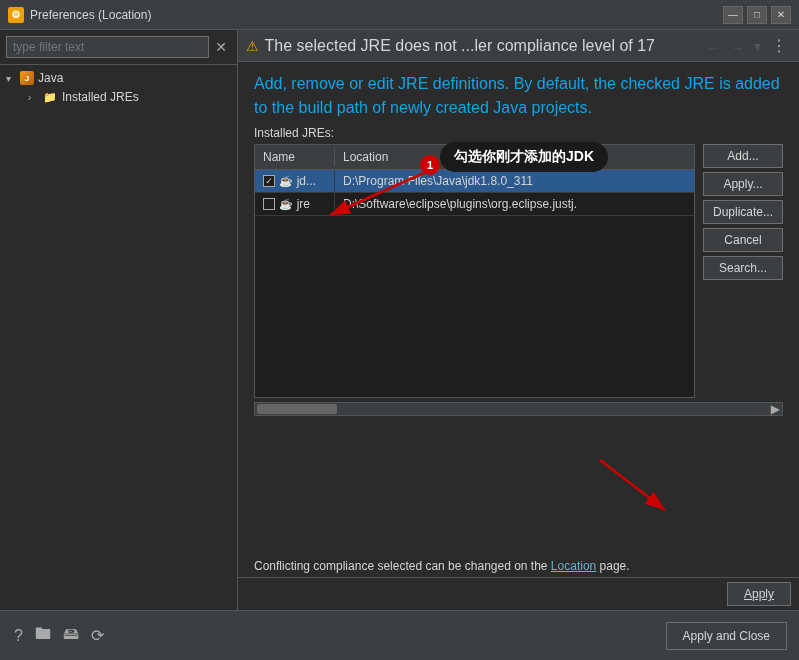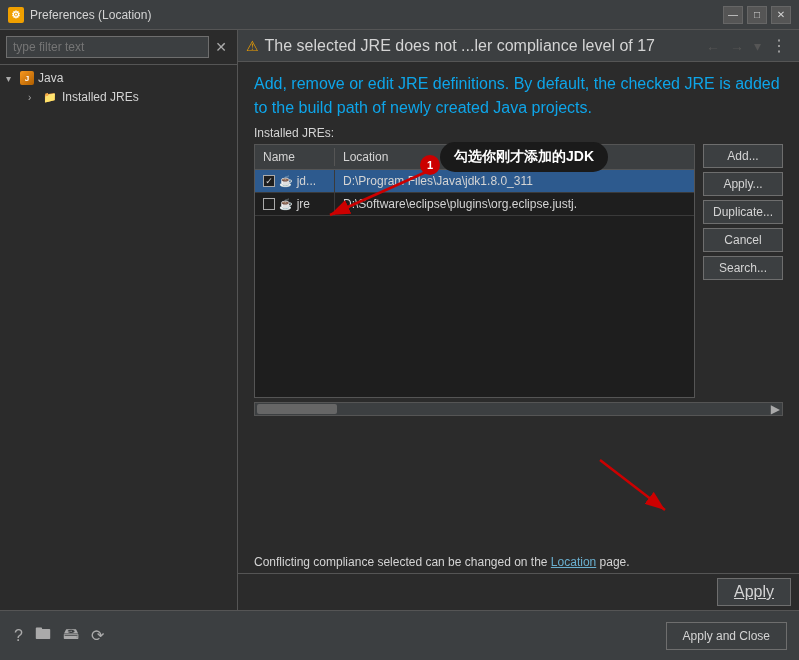--- a/index.html
+++ b/index.html
@@ -348,21 +348,21 @@
       display: flex;
       justify-content: flex-end;
       padding: 4px 8px;
       border-top: 1px solid #555;
     }
     .apply-btn {
       background: #3c3f41;
       border: 1px solid #6e6e6e;
       color: #d4d4d4;
       padding: 4px 16px;
-      font-size: 16px;
+      font-size: 12px;
       cursor: pointer;
       text-decoration: underline;
     }
 
     
     .bottom-bar {
       display: flex;
       align-items: center;
       justify-content: space-between;
       background: #3c3f41;

